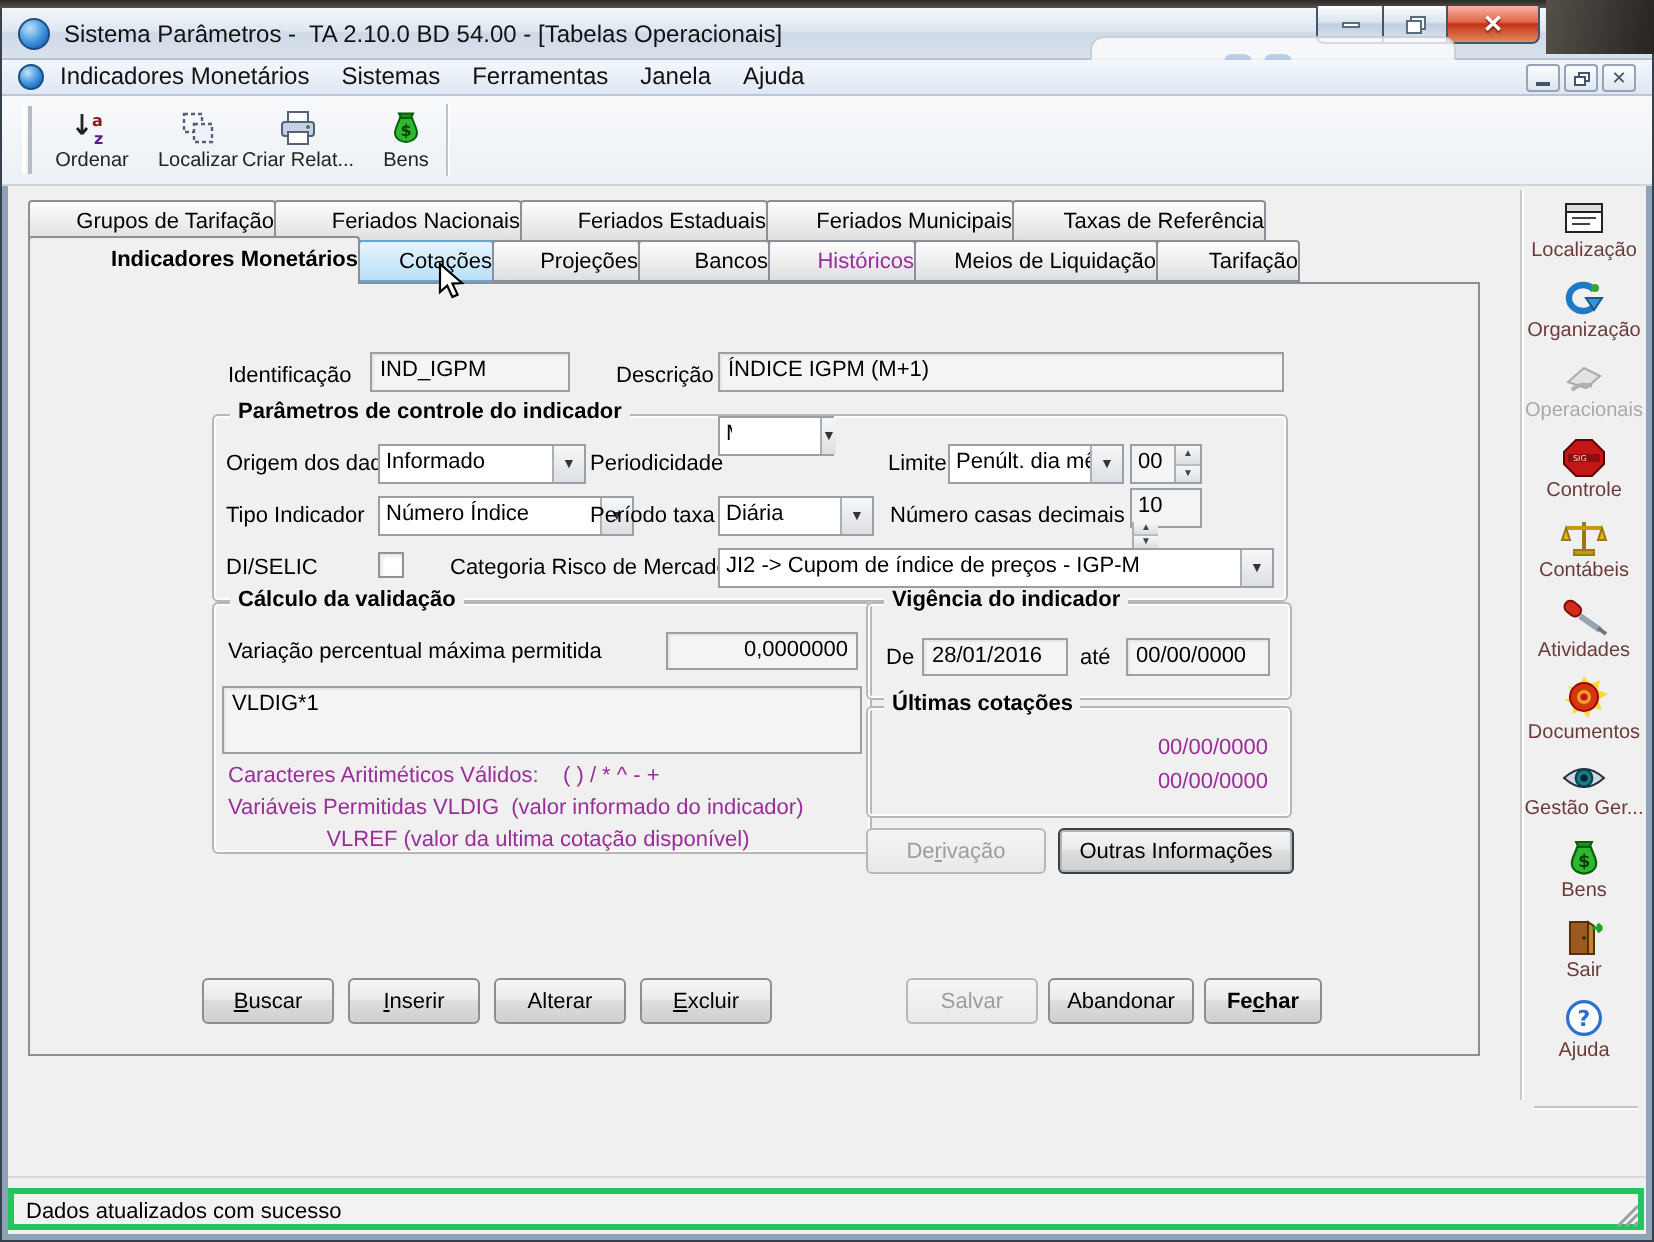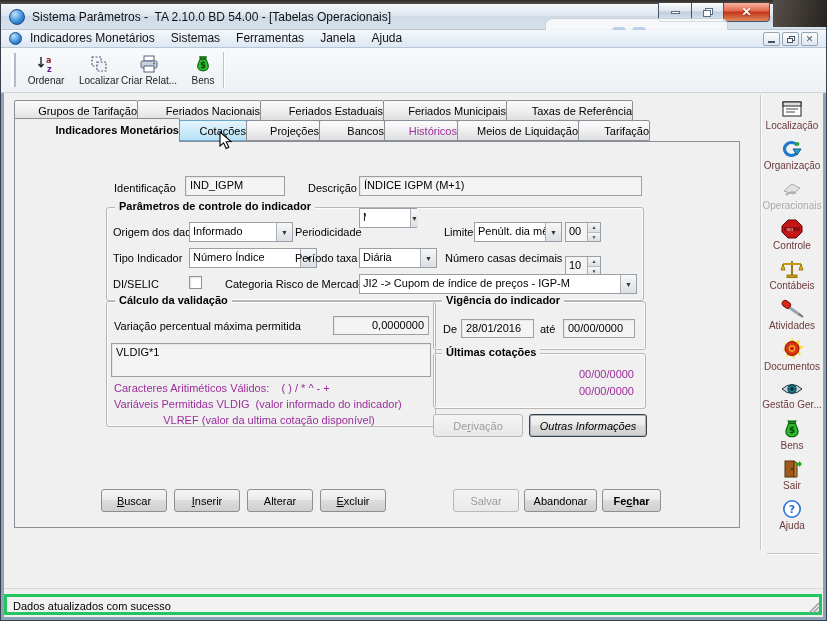--- a/index.html
+++ b/index.html
@@ -94,21 +94,21 @@
                       background:linear-gradient(#f6f7f8,#dcdfe3); }
   .spin .sbtns span:first-child { border-bottom:1px solid #b6bcc2; }
   .checkbox { position:absolute; width:13px; height:13px; background:#fff; border:1px solid #8e9499; box-shadow:inset 1px 1px 2px rgba(0,0,0,.12); }
   .purple { color:#9b2d9b; }
   .hint { position:absolute; font-size:11px; color:#9b2d9b; white-space:pre; }
 
   .btn { position:absolute; height:23px; border:1px solid #8e8e8e; border-radius:3px; font-size:11px; color:#000;
          background:linear-gradient(#f5f5f5,#ebebeb 45%,#dddddd 50%,#cfcfcf); display:flex; align-items:center; justify-content:center; }
   .btn u { text-decoration:underline; }
   .btn.disabled { color:#9d9d9d; border-color:#b8b8b8; background:linear-gradient(#f4f4f4,#e9e9e9); }
-  .btn.default { border-color:#3c4043; box-shadow:0 0 0 1px #aab4be inset;font-style:italic; }
+  .btn.default { border-color:#3c4043; box-shadow:0 0 0 1px #aab4be inset; }
 
   
   .sidebar { position:absolute; left:756px; top:2px; width:63px; height:455px;
              border-left:1px solid #c9c9c9; box-shadow:inset 1px 0 0 #fff; }
   .side-item { height:40px; display:flex; flex-direction:column; align-items:center; justify-content:center; gap:1px; }
   .side-item .slbl { font-size:10px; color:#6d3a3a; white-space:nowrap; }
   .side-item.disabled .slbl { color:#a9a9a9; }
   .side-sep { position:absolute; left:6px; right:4px; top:458px; height:2px; border-top:1px solid #c6c6c6; border-bottom:1px solid #fdfdfd; }
 
   
@@ -264,21 +264,21 @@
         <div class="combo" style="left:82px; top:40px; width:128px;">
           <span class="ctext">Número Índice</span>
           <span class="cbtn">▼</span>
         </div>
         <span class="flabel" style="left:188px; top:44px;">Período taxa</span>
         <div class="combo" style="left:252px; top:40px; width:78px;">
           <span class="ctext">Diária</span>
           <span class="cbtn">▼</span>
         </div>
         <span class="flabel" style="left:338px; top:44px;">Número casas decimais</span>
-        <div class="spin" style="left:458px; top:48px;">
+        <div class="spin" style="left:458px; top:36px;flex-direction:column;">
           <span class="stext">10</span>
           <span class="sbtns">
               <span>▲</span>
               <span>▼</span>
             </span>
         </div>
 
         <span class="flabel" style="left:6px; top:70px;">DI/SELIC</span>
         <span class="checkbox" style="left:82px; top:68px;"></span>
         <span class="flabel" style="left:118px; top:70px;">Categoria Risco de Mercado</span>

